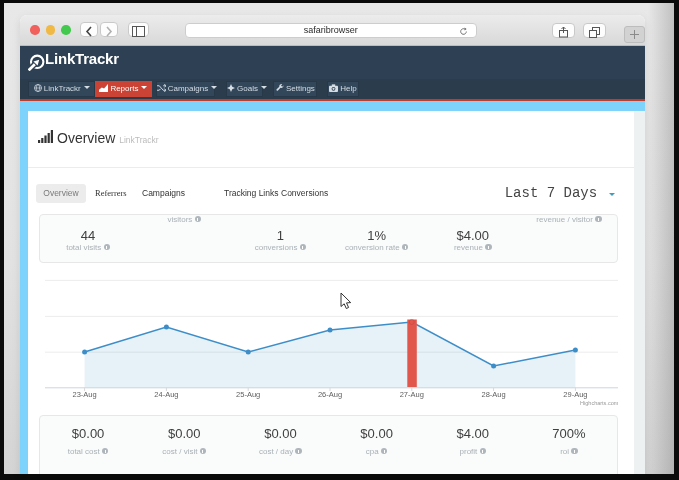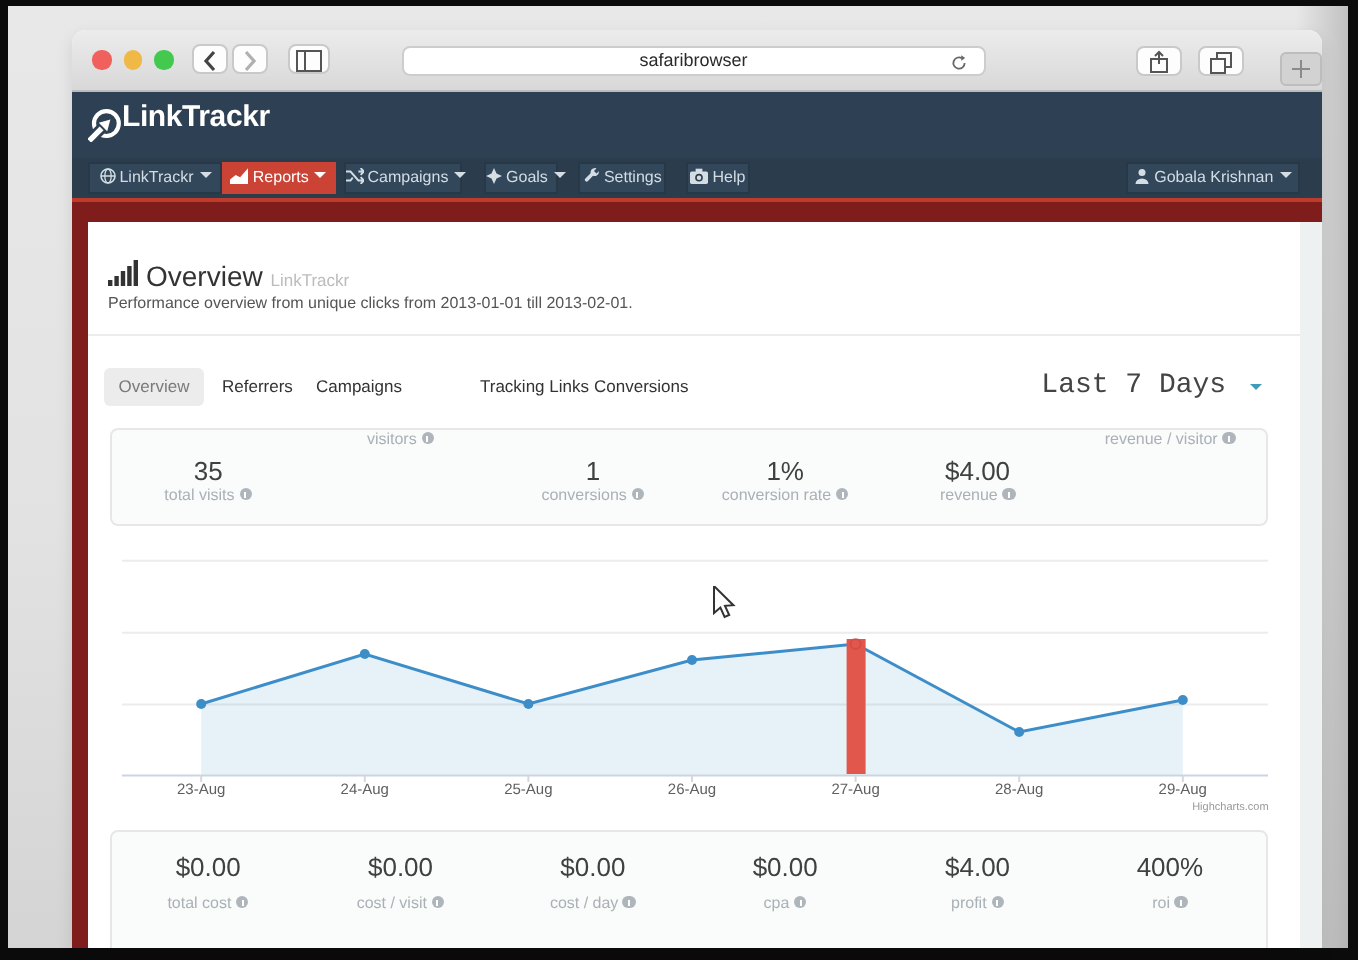--- a/index.html
+++ b/index.html
@@ -1,20 +1,20 @@
 <!DOCTYPE html>
 <html><head>
 <meta charset="utf-8">
 <style>
 * { margin:0; padding:0; box-sizing:border-box; }
 html,body { width:679px; height:480px; }
 body { font-family:"Liberation Sans", sans-serif; background:#0b0b0b; position:relative; overflow:hidden; }
 .desktop { position:absolute; left:4px; top:3px; width:670px; height:471px;
   background:linear-gradient(180deg,#e8e8e8 0%,#e2e2e2 55%,#d4d4d4 100%); }
-.window { position:absolute; left:32px; top:12px; width:625px; height:459px;
+.window { position:absolute; left:16px; top:12px; width:625px; height:459px;
   border-radius:7px 7px 0 0; overflow:hidden; background:#fff;
   box-shadow:0 3px 8px rgba(0,0,0,0.10); }
 
 .titlebar { position:absolute; left:0; top:0; width:625px; height:30.5px;
   background:linear-gradient(#ececec,#d8d8d8); border-bottom:1px solid #bcbcbc; }
 .tl { position:absolute; width:9.5px; height:9.5px; border-radius:50%; top:10.25px; }
 .tl.r { left:10px; background:#f0605c; }
 .tl.y { left:25.5px; background:#f0b844; }
 .tl.g { left:41px; background:#43ca4e; }
 .tbtn { position:absolute; top:7px; height:15px; background:#fdfdfd; border:1px solid #c9c9c9;
@@ -35,21 +35,21 @@
 .logotext { position:absolute; left:25px; top:4.5px; font-size:15px; font-weight:bold; color:#fff; letter-spacing:-0.2px; }
 
 .nav { position:absolute; left:0; top:64px; width:625px; height:22px; background:#2b3c4d;
   border-bottom:2.5px solid #bf3b2b; }
 .ni { position:absolute; top:1.5px; height:16.5px; background:#33475b; border:1px solid #273848;
   color:#d4dde4; font-size:8px; line-height:14.5px; text-align:center; white-space:nowrap; }
 .ni.red { background:#ca4335; border-color:#ca4335; color:#fff; }
 .caret { display:inline-block; width:0; height:0; border-left:3px solid transparent;
   border-right:3px solid transparent; border-top:3.5px solid currentColor; vertical-align:1.5px; margin-left:3px; }
 
-.page { position:absolute; left:0; top:86px; width:625px; height:373px; background:#7f1d1d; }
+.page { position:absolute; left:0; top:86px; width:625px; height:373px; background:#7dd3fc; }
 .panel { position:absolute; left:8px; top:10px; width:605.5px; height:363px; background:#fff; }
 .sbar { position:absolute; left:613.5px; top:10px; width:11.5px; height:363px; background:#eef1f2; }
 .ovh { position:absolute; left:29px; top:19px; font-size:14px; color:#333; }
 .ovsub { font-size:8.5px; color:#bcbcbc; }
 .perf { position:absolute; left:10px; top:36px; font-size:8px; color:#555; }
 .hr1 { position:absolute; left:0; top:56px; width:605.5px; height:1px; background:#ececec; }
 .tab { position:absolute; top:73px; height:19px; line-height:19px; white-space:nowrap; font-size:8.5px; color:#333; }
 .tab.active { background:#ececec; border-radius:3px; color:#7a7a7a; text-align:center; }
 .last7 { position:absolute; right:19px; top:73px; font-size:14px; color:#444; line-height:19px;font-family:Liberation Mono, monospace; }
 .last7 .caret { border-top-color:#3f9dbb; }
@@ -156,52 +156,45 @@
           </svg>
       Settings</div>
     <div class="ni" style="left:307.1px; width:31.6px;">
       <svg width="9" height="8" viewBox="0 0 16 14" style="vertical-align:-1px">
             <rect x="0" y="3" width="16" height="11" rx="1.5" fill="#d4dde4"></rect>
             <rect x="5" y="0.5" width="6" height="3" fill="#d4dde4"></rect>
             <circle cx="8" cy="8.5" r="3.4" fill="#2b3c4d"></circle>
             <circle cx="8" cy="8.5" r="2" fill="#d4dde4"></circle>
           </svg>
       Help</div>
-    <div class="ni" style="left:527px; width:86.6px;">
-      <svg width="8" height="8" viewBox="0 0 16 16" style="vertical-align:-1px">
-            <circle cx="8" cy="4.5" r="3.5" fill="#d4dde4"></circle>
-            <path d="M1.5 16 a6.5 5.5 0 0 1 13 0 Z" fill="#d4dde4"></path>
-          </svg>
-      Gobala Krishnan<span class="caret"></span></div>
   </div>
 
   <div class="page">
     <div class="sbar"></div>
     <div class="panel">
       <svg width="15" height="13" viewBox="0 0 15 13" style="position:absolute; left:10px; top:19px">
         <rect x="0" y="10" width="2.2" height="3" fill="#333"></rect>
         <rect x="3.2" y="8" width="2.2" height="5" fill="#333"></rect>
         <rect x="6.4" y="5.5" width="2.2" height="7.5" fill="#333"></rect>
         <rect x="9.6" y="3" width="2.2" height="10" fill="#333"></rect>
         <rect x="12.8" y="0" width="2.2" height="13" fill="#333"></rect>
       </svg>
       <div class="ovh">Overview <span class="ovsub">LinkTrackr</span></div>
-      <div class="perf">Performance overview from unique clicks from 2013-01-01 till 2013-02-01.</div>
       <div class="hr1"></div>
       <div class="tab active" style="left:8px; width:50px;">Overview</div>
-      <div class="tab" style="left:67px;">Referrers</div>
+      <div class="tab" style="left:67px;font-family:Liberation Serif, serif;">Referrers</div>
       <div class="tab" style="left:114px;">Campaigns</div>
       <div class="tab" style="left:163px;margin-top:24px;">Pages</div>
       <div class="tab" style="left:196px;">Tracking Links</div>
       <div class="tab" style="left:253px;">Conversions</div>
       <div class="last7">Last 7 Days <span class="caret"></span></div>
       <div class="card card1">
         <div class="stats">
           <div class="stat">
-                <div class="sv">35</div>
+                <div class="sv">44</div>
                 <div class="sl">total visits <span class="info"></span></div>
               </div>
           <div class="stat">
                 <div class="sl">visitors <span class="info"></span></div>
               </div>
           <div class="stat">
                 <div class="sv">1</div>
                 <div class="sl">conversions <span class="info"></span></div>
               </div>
           <div class="stat">
@@ -273,21 +266,21 @@
               </div>
           <div class="stat">
                 <div class="sv">$0.00</div>
                 <div class="sl">cpa <span class="info"></span></div>
               </div>
           <div class="stat">
                 <div class="sv">$4.00</div>
                 <div class="sl">profit <span class="info"></span></div>
               </div>
           <div class="stat">
-                <div class="sv">400%</div>
+                <div class="sv">700%</div>
                 <div class="sl">roi <span class="info"></span></div>
               </div>
         </div>
       </div>
 
       <svg width="12" height="18" viewBox="0 0 12 18" style="position:absolute; left:312px; top:182px">
         <path d="M1 0 L1 13.5 L4.2 10.8 L6.3 15.5 L8.6 14.5 L6.5 9.9 L10.7 9.6 Z" fill="#fff" stroke="#333" stroke-width="1"></path>
       </svg>
     </div>
   </div>

